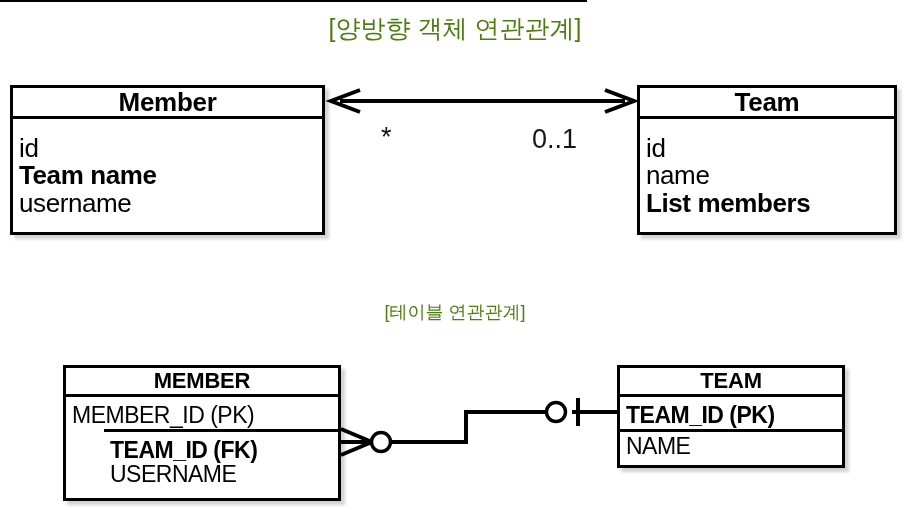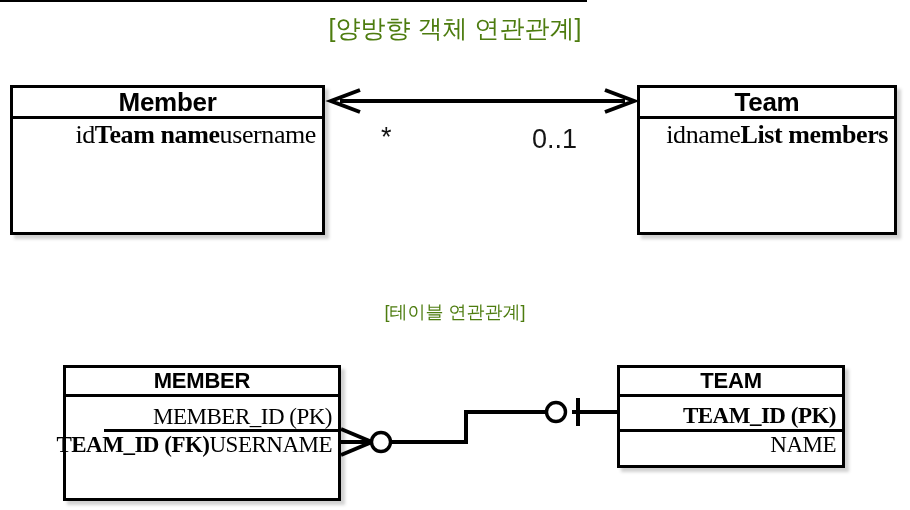--- a/index.html
+++ b/index.html
@@ -61,23 +61,22 @@
     overflow: hidden;
     border-bottom: 3px solid #000000;
     display: flex;
     align-items: center;
     justify-content: center;
   }
   .uml-section {
     box-sizing: border-box;
     padding: 0px 6px 2px 6px;
     display: flex;
-    flex-direction: row;
-    justify-content: flex-end;
-    font-family: Liberation Serif, serif;
+    flex-direction: column;
+    justify-content: center;
   }
   .uml-section + .uml-section {
     border-top: 3px solid #000000;
   }
   .attr {
     white-space: nowrap;
     line-height: 1.02;
   }
   .attr.bold { font-weight: 700; }
 

